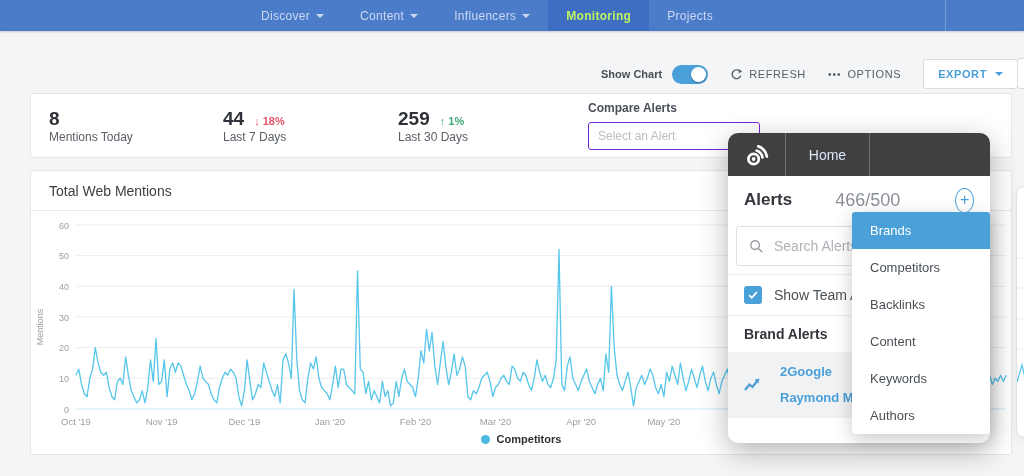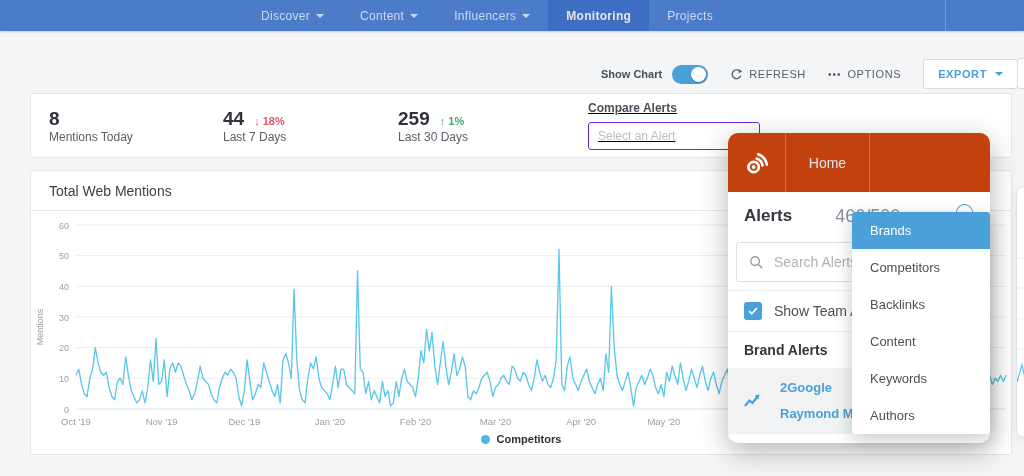--- a/index.html
+++ b/index.html
@@ -6,21 +6,21 @@
   html,body { width:1024px; height:476px; overflow:hidden; }
   body { font-family:"Liberation Sans","DejaVu Sans",sans-serif; background:#f4f5f7; position:relative; }
   .stage { position:absolute; inset:0; width:1024px; height:476px; }
 
   
   .topnav { position:absolute; top:0; left:0; width:1024px; height:31px; background:#4a7cca;
             box-shadow:0 1px 2px rgba(0,0,0,.18); z-index:5; display:flex; justify-content:center; }
   .navlist { display:flex; height:31px; margin-right:50px; }
   .navitem { display:flex; align-items:center; gap:6px; padding:0 18px; font-size:12px;
              color:#cdd9f1; letter-spacing:.3px; cursor:pointer; }
-  .navitem.active { background:#3e6ec1; color:#e5e5e5; font-weight:bold; }
+  .navitem.active { background:#3e6ec1; color:#bef264; font-weight:bold; }
   .caret { width:0; height:0; border-left:4px solid transparent; border-right:4px solid transparent;
            border-top:4px solid #cdd9f1; display:inline-block; }
   .nav-divider { position:absolute; left:945px; top:0; width:1px; height:31px; background:rgba(255,255,255,.25); }
 
   
   .toolbar { position:absolute; top:58px; left:0; width:1024px; height:32px; display:flex;
              align-items:center; justify-content:flex-end; padding-right:6px; gap:22px;padding-left:28px; }
   .showchart { display:flex; align-items:center; gap:10px; }
   .showchart-label { font-size:11px; font-weight:bold; color:#4a4f57; }
   .toggle { width:36px; height:19px; border-radius:10px; background:#4aa0d8; position:relative; cursor:pointer; }
@@ -40,21 +40,21 @@
   .card { position:absolute; background:#ffffff; border:1px solid #e4e6e8; border-radius:3px; }
   .stats-card { left:30px; top:93px; width:982px; height:65px; display:flex; align-items:center; padding-left:18px; }
   .stat { display:flex; flex-direction:column; justify-content:center; }
   .stat-top { display:flex; align-items:baseline; gap:10px; }
   .stat-value { font-size:19px; font-weight:bold; color:#2e3238; }
   .stat-delta { font-size:11px; font-weight:bold; }
   .stat-delta.down { color:#e25767; }
   .stat-delta.up { color:#43a878; }
   .stat-label { font-size:12px; color:#5a6068; }
   .stat.c1 { width:174px; } .stat.c2 { width:175px; } .stat.c3 { width:190px; }
-  .compare { display:flex; flex-direction:column; gap:7px;text-decoration:underline; }
+  .compare { display:flex; flex-direction:column; gap:7px; }
   .compare-label { font-size:12px; font-weight:bold; color:#4a4f57; }
   .compare-input { width:172px; height:28px; border:1px solid #6d28d9; border-radius:3px; font-size:12px;
                    padding:0 9px; color:#444; font-family:inherit; }
   .compare-input::placeholder { color:#b9bdc2; }
 
   .chart-card { left:30px; top:170px; width:982px; height:285px; overflow:hidden; }
   .chart-header { height:40px; border-bottom:1px solid #e8eaec; display:flex; align-items:center; padding-left:18px; }
   .chart-title { font-size:14px; color:#3c4043; }
   #mentions-chart { display:block; margin-top:6px; }
   .legend { display:flex; align-items:center; justify-content:center; gap:7px; margin-top:2px; }
@@ -62,21 +62,21 @@
   .legend-label { font-size:11px; font-weight:bold; color:#2e3238; }
 
   .partial-card { position:absolute; left:1016px; top:186px; width:30px; height:252px; background:#ffffff;
                   border:1px solid #e0e2e5; border-radius:8px 0 0 8px;
                   box-shadow:0 2px 8px rgba(0,0,0,.06); z-index:6; }
 
   
   .panel { position:absolute; left:728px; top:133px; width:262px; height:310px; background:#ffffff;
            border-radius:10px; box-shadow:0 8px 28px rgba(0,0,0,.30); z-index:20; overflow:hidden;
            display:flex; flex-direction:column; }
-  .panel-header { height:59px; background:#c2410c; display:flex; align-items:stretch; flex:0 0 auto; }
+  .panel-header { height:43px; background:#404040; display:flex; align-items:stretch; flex:0 0 auto; }
   .panel-logo { width:58px; display:flex; align-items:center; justify-content:center;
                 border-right:1px solid rgba(255,255,255,.25); cursor:pointer; }
   .panel-home { width:84px; display:flex; align-items:center; justify-content:center; color:#dbe6f8;
                 font-size:14px; border-right:1px solid rgba(255,255,255,.25); cursor:pointer; }
   .alerts-row { height:40px; flex:0 0 auto; display:flex; align-items:center; padding:0 16px; margin-top:4px;gap:43px; }
   .alerts-title { font-size:17px; font-weight:bold; color:#33373d; flex:1; }
   .alerts-count { font-size:18px; color:#8a8f98; margin-right:12px; }
   .plus-btn { width:25px; height:25px; border:1px solid #4a9fd8; border-radius:50%; color:#4a9fd8;
               font-size:16px; line-height:22px; text-align:center; cursor:pointer; background:#fff; }
   .search-wrap { flex:0 0 auto; padding:6px 8px 8px 8px; }

